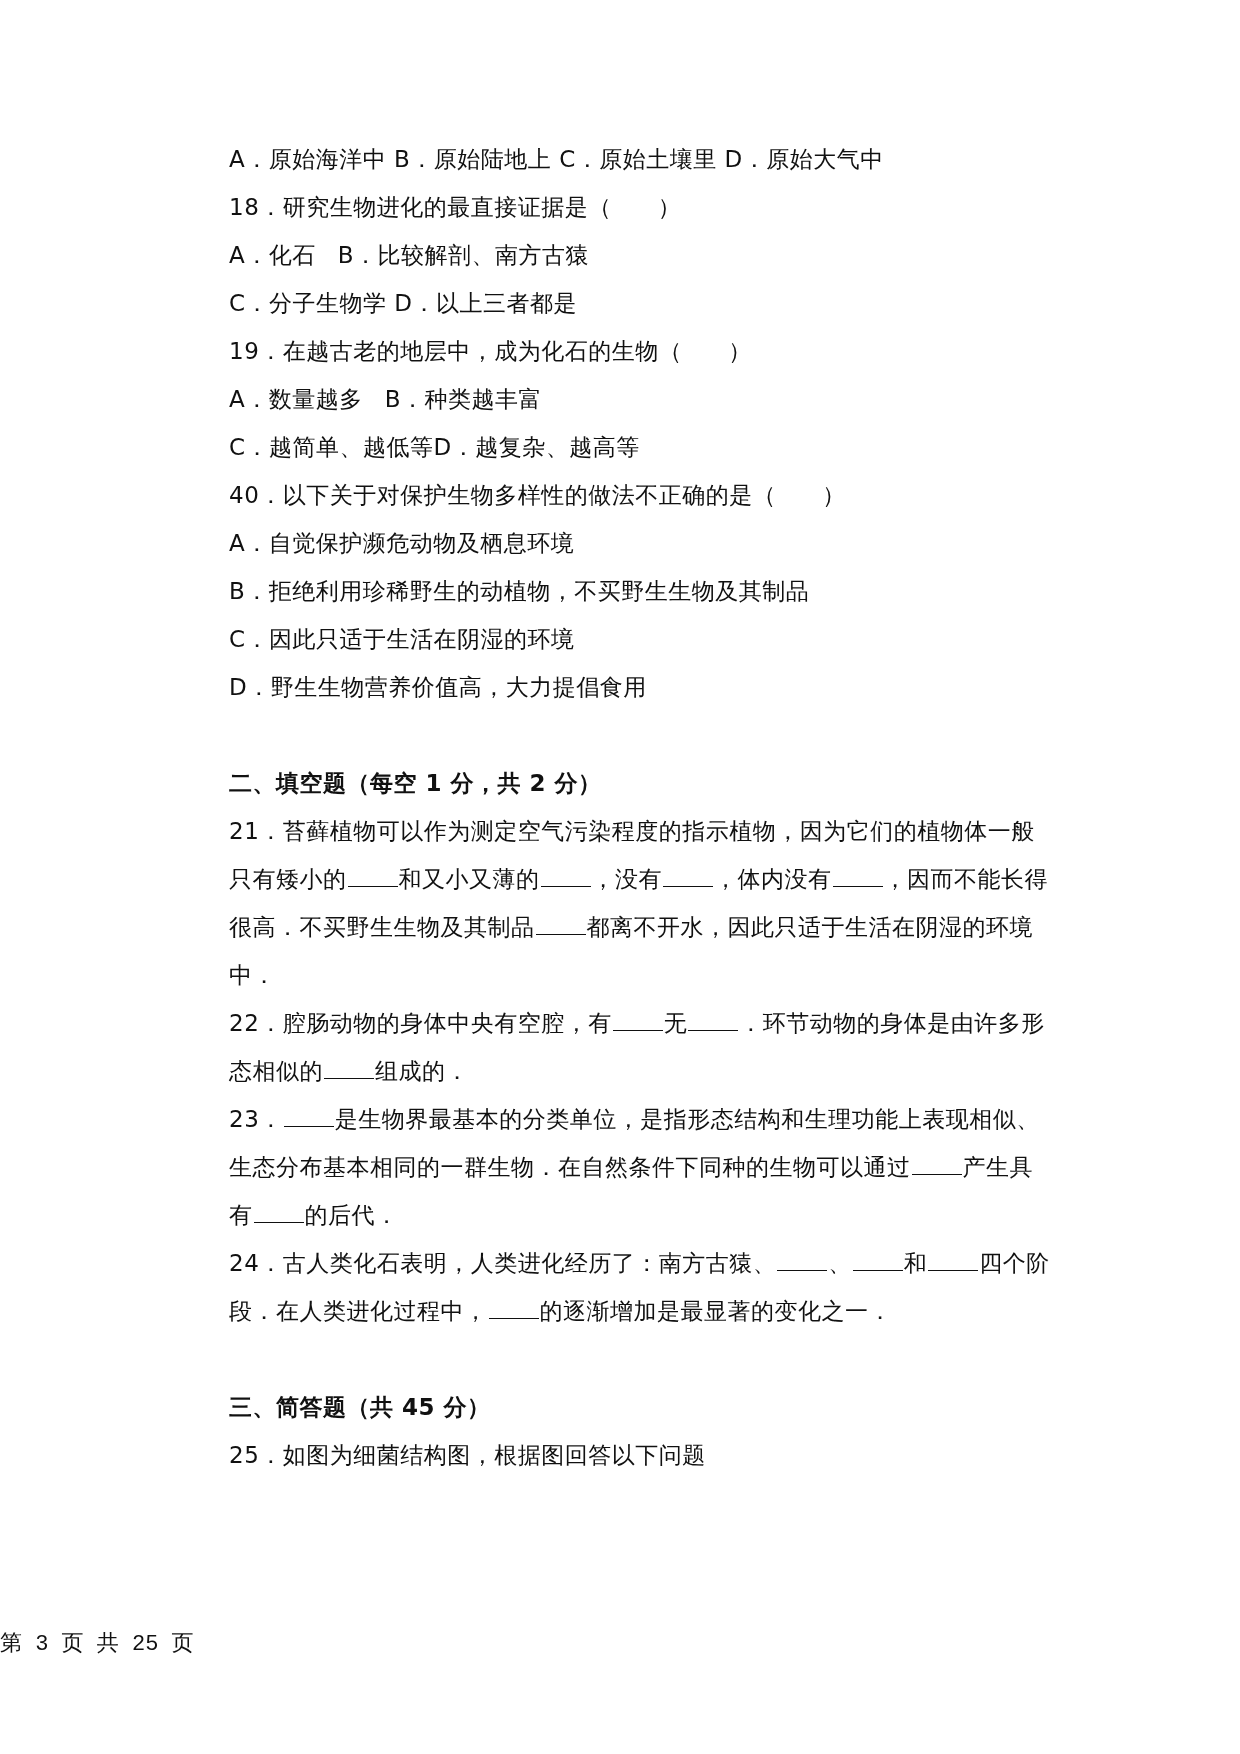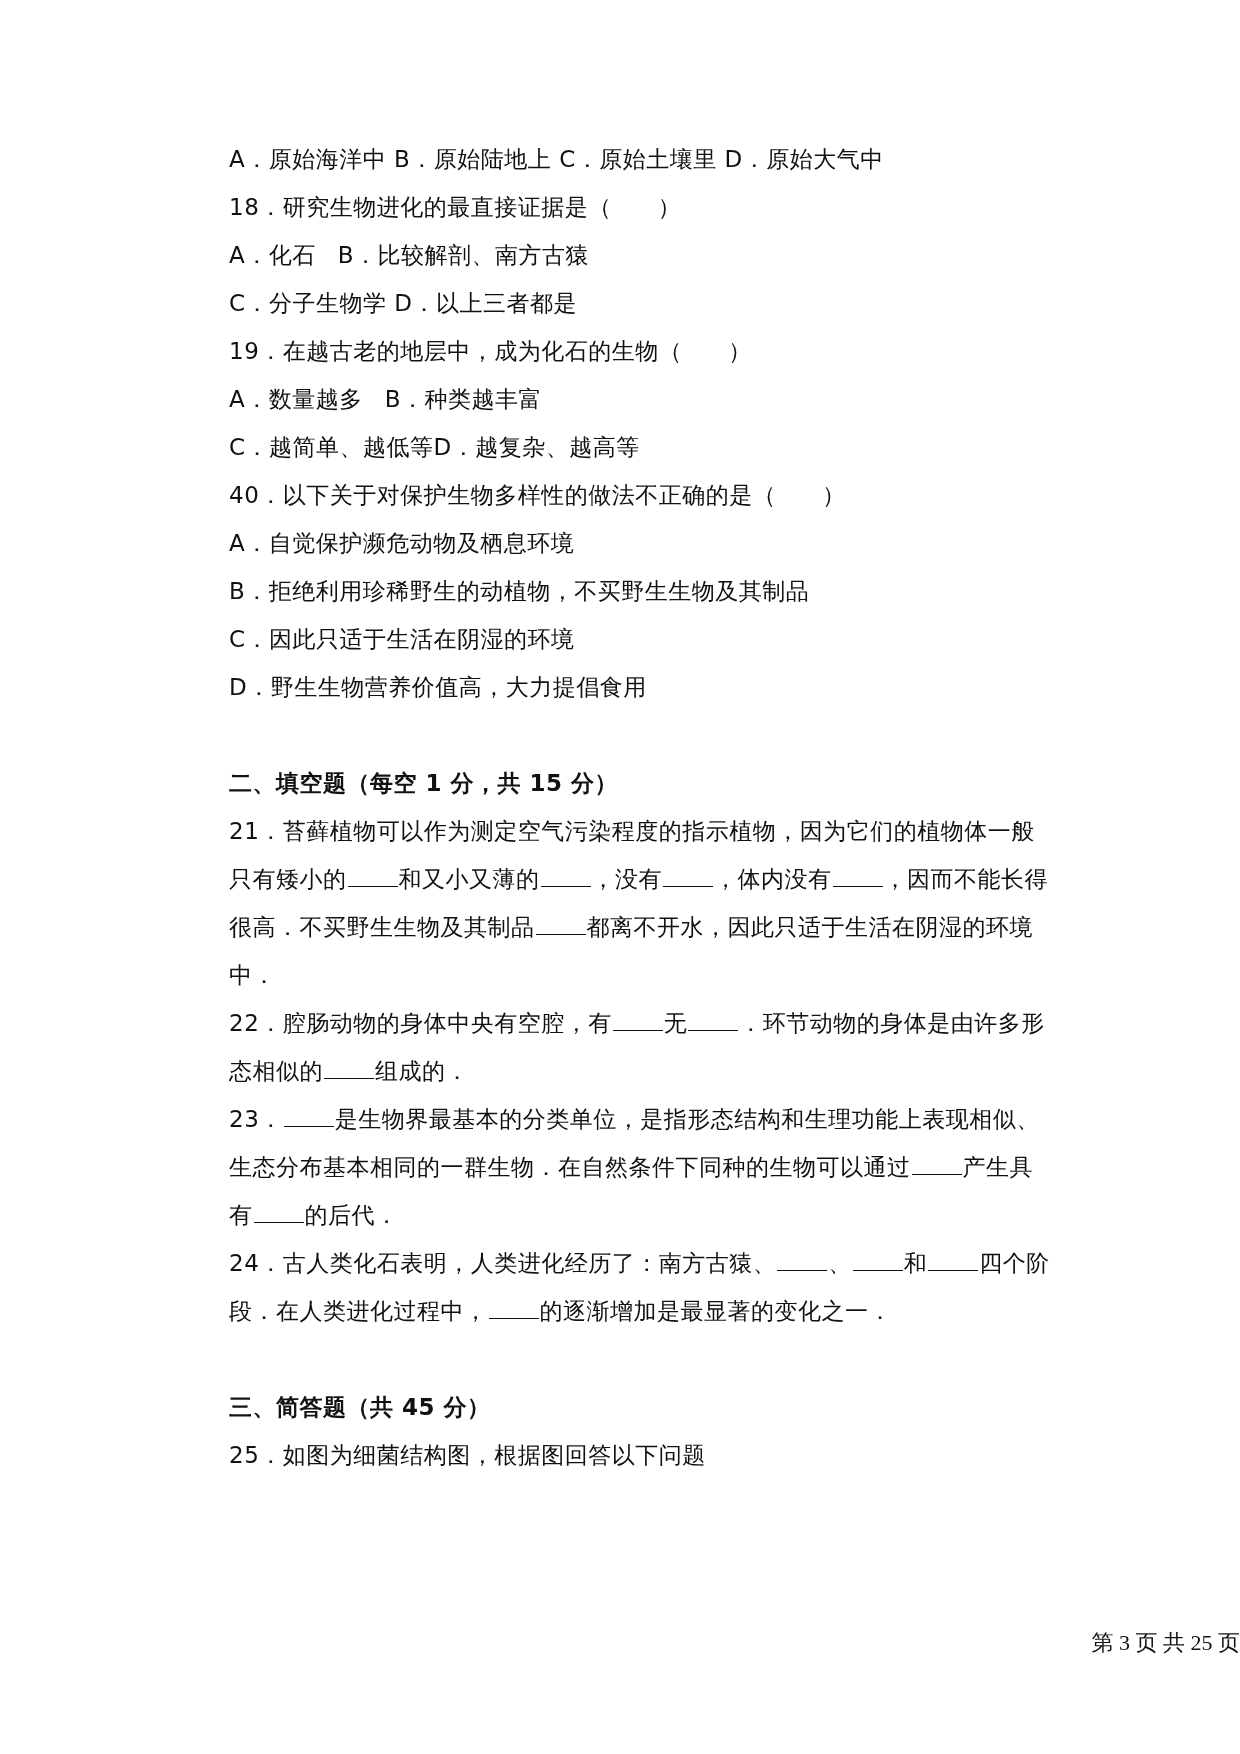--- a/index.html
+++ b/index.html
@@ -42,22 +42,22 @@
       vertical-align: baseline;
       margin: 0 1px;
     }
     .gap { display: inline-block; width: 22px; }
     .paren-gap { display: inline-block; width: 46px; }
     .footer {
       position: absolute;
       top: 1628px;
       left: 0;
       width: 1240px;
-      text-align: right;
-      font-family: Liberation Serif, serif;
+      text-align: left;
+      font-family: Liberation Mono, monospace;
       font-size: 22px;
       color: #111;
     }
   </style>
 </head>
 <body>
 
 <div class="page">
 
   <div class="line" style="top:144px">A．原始海洋中 B．原始陆地上 C．原始土壤里 D．原始大气中</div>
@@ -79,21 +79,21 @@
   <div class="line" style="top:432px">C．越简单、越低等D．越复杂、越高等</div>
 
   <div class="line" style="top:480px">
     <span>40．以下关于对保护生物多样性的做法不正确的是（</span><span class="paren-gap"></span><span>）</span>
   </div>
   <div class="line" style="top:528px">A．自觉保护濒危动物及栖息环境</div>
   <div class="line" style="top:576px">B．拒绝利用珍稀野生的动植物，不买野生生物及其制品</div>
   <div class="line" style="top:624px">C．因此只适于生活在阴湿的环境</div>
   <div class="line" style="top:672px">D．野生生物营养价值高，大力提倡食用</div>
 
-  <div class="line heading" style="top:768px">二、填空题（每空 1 分，共 15 分）</div>
+  <div class="line heading" style="top:768px">二、填空题（每空 1 分，共 2 分）</div>
 
   <div class="line" style="top:816px">21．苔藓植物可以作为测定空气污染程度的指示植物，因为它们的植物体一般</div>
   <div class="line" style="top:864px">
     <span>只有矮小的</span><span class="blank"></span><span>和又小又薄的</span><span class="blank"></span><span>，没有</span><span class="blank"></span><span>，体内没有</span><span class="blank"></span><span>，因而不能长得</span>
   </div>
   <div class="line" style="top:912px">
     <span>很高．不买野生生物及其制品</span><span class="blank"></span><span>都离不开水，因此只适于生活在阴湿的环境</span>
   </div>
   <div class="line" style="top:960px">中．</div>
 

